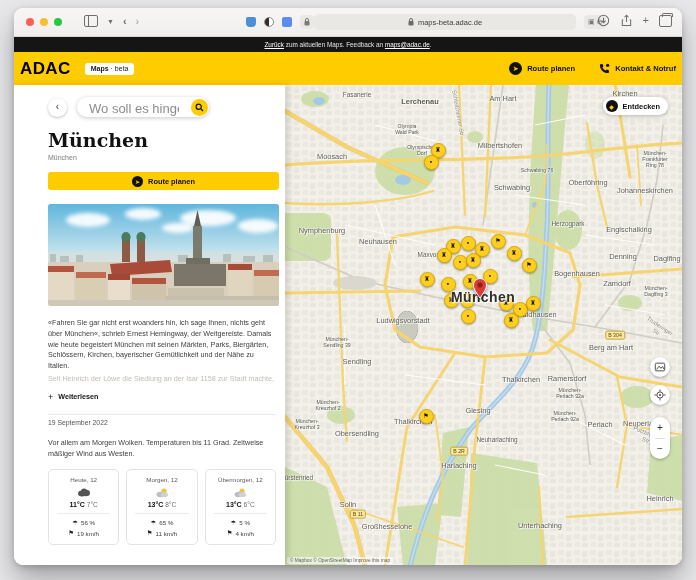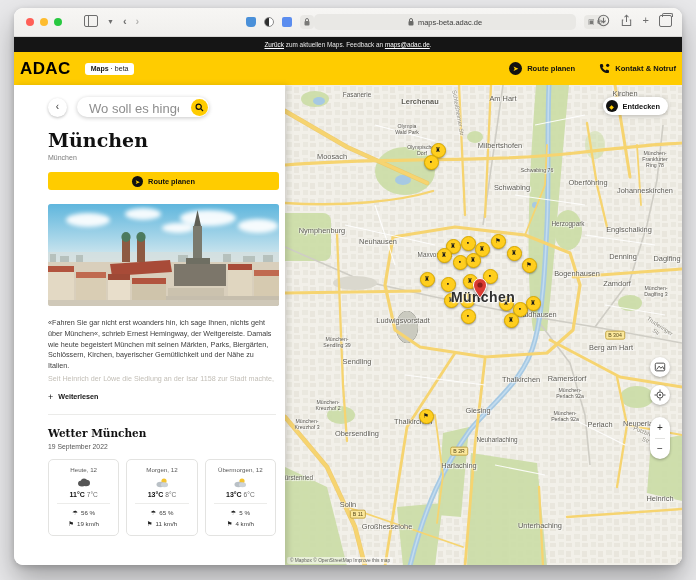--- a/index.html
+++ b/index.html
@@ -254,22 +254,22 @@
 
       <p class="desc">«Fahren Sie gar nicht erst woanders hin, ich sage Ihnen, nichts geht über München«, schrieb Ernest Hemingway, der Weitgereiste. Damals wie heute begeistert München mit seinen Märkten, Parks, Biergärten, Schlössern, Kirchen, bayerischer Gemütlichkeit und der Nähe zu Italien.</p>
       <p class="desc faded">Seit Heinrich der Löwe die Siedlung an der Isar 1158 zur Stadt machte, kam München zu dem</p>
       <div class="readmore">
         <span class="plus">+</span>
         <span>Weiterlesen</span>
       </div>
 
       <hr class="divider">
 
-      <h2>Wetter München</h2>
       <div class="wdate">19 September 2022</div>
+      <p class="desc">Vor allem am Morgen Wolken. Temperaturen bis 11 Grad. Zeitweise mäßiger Wind aus Westen.</p>
 
       <div class="cards">
         <div class="wcard">
           <div class="wday">Heute, 12</div>
           <div class="wicon">
             <svg width="14" height="10" viewBox="0 0 14 10">
                 <ellipse cx="5" cy="6.5" rx="4" ry="3" fill="#555"></ellipse>
                 <ellipse cx="9" cy="6" rx="4" ry="3.2" fill="#555"></ellipse>
                 <ellipse cx="7" cy="4" rx="3" ry="2.6" fill="#555"></ellipse>
               </svg>

